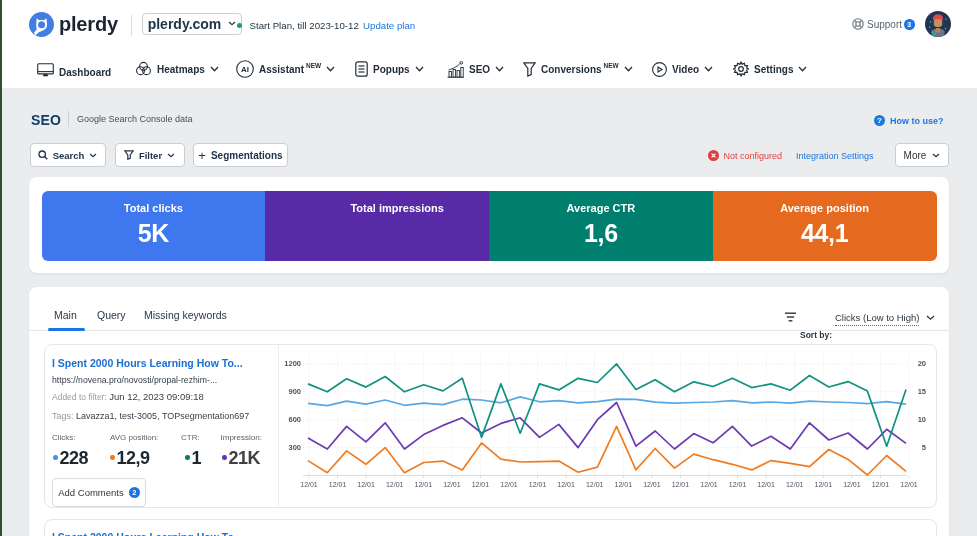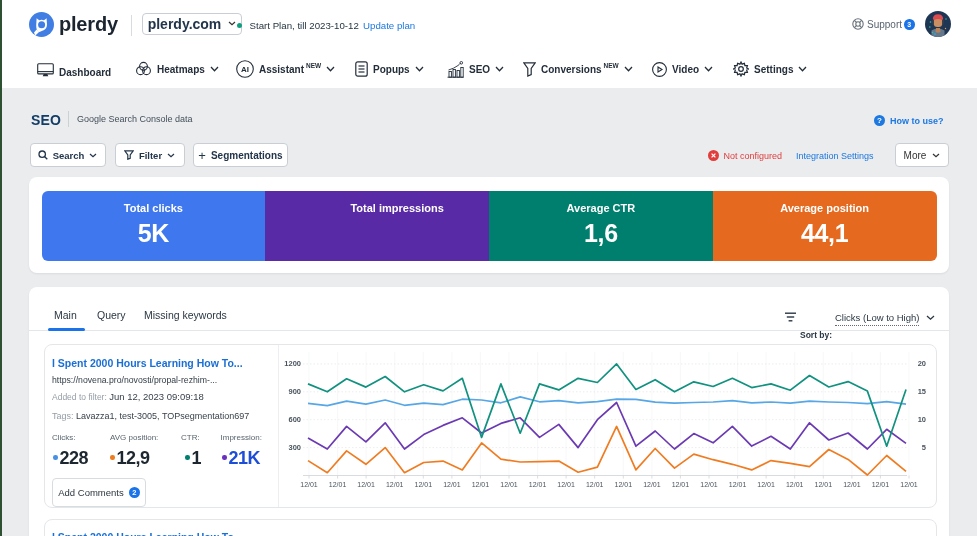--- a/index.html
+++ b/index.html
@@ -243,21 +243,21 @@
 <div class="abs" style="left:110px;top:433px;font-size:8px;color:#59646e;">AVG position:</div>
 <div class="abs" style="left:181px;top:433px;font-size:8px;color:#59646e;">CTR:</div>
 <div class="abs" style="left:220.5px;top:433px;font-size:8px;color:#59646e;">Impression:</div>
 <div class="abs" style="left:53px;top:455px;width:4.5px;height:4.5px;border-radius:50%;background:#4a90e2;"></div>
 <div class="abs" style="left:59.5px;top:448px;font-size:18px;font-weight:bold;color:#1d2730;letter-spacing:-0.5px;">228</div>
 <div class="abs" style="left:110px;top:455px;width:4.5px;height:4.5px;border-radius:50%;background:#ee7d1d;"></div>
 <div class="abs" style="left:116.5px;top:448px;font-size:18px;font-weight:bold;color:#1d2730;letter-spacing:-0.5px;">12,9</div>
 <div class="abs" style="left:185px;top:455px;width:4.5px;height:4.5px;border-radius:50%;background:#007f6f;"></div>
 <div class="abs" style="left:191.5px;top:448px;font-size:18px;font-weight:bold;color:#1d2730;letter-spacing:-0.5px;">1</div>
 <div class="abs" style="left:222px;top:455px;width:4.5px;height:4.5px;border-radius:50%;background:#6a30c0;"></div>
-<div class="abs" style="left:228.5px;top:448px;font-size:18px;font-weight:bold;color:#1d4ed8;letter-spacing:-0.5px;">21K</div>
+<div class="abs" style="left:228.5px;top:448px;font-size:18px;font-weight:bold;color:#404040;letter-spacing:-0.5px;">21K</div>
 <div class="abs btn" style="left:52px;top:477.5px;width:94px;height:29px;font-weight:normal;color:#2b353f;font-size:9.5px;gap:5px;border-color:#d8dcdf;">Add Comments
   <span style="width:11px;height:11px;border-radius:50%;background:#1a73e8;color:#fff;font-size:7.5px;font-weight:bold;display:inline-flex;align-items:center;justify-content:center;">2</span>
 </div>
 
 <svg class="abs" style="left:278px;top:344px;" width="671" height="164" viewBox="0 0 671 164">
 <line x1="31.0" y1="8" x2="31.0" y2="131.5" stroke="#f4f5f6" stroke-width="0.7"></line>
 <line x1="59.6" y1="8" x2="59.6" y2="131.5" stroke="#f4f5f6" stroke-width="0.7"></line>
 <line x1="88.1" y1="8" x2="88.1" y2="131.5" stroke="#f4f5f6" stroke-width="0.7"></line>
 <line x1="116.7" y1="8" x2="116.7" y2="131.5" stroke="#f4f5f6" stroke-width="0.7"></line>
 <line x1="145.3" y1="8" x2="145.3" y2="131.5" stroke="#f4f5f6" stroke-width="0.7"></line>

